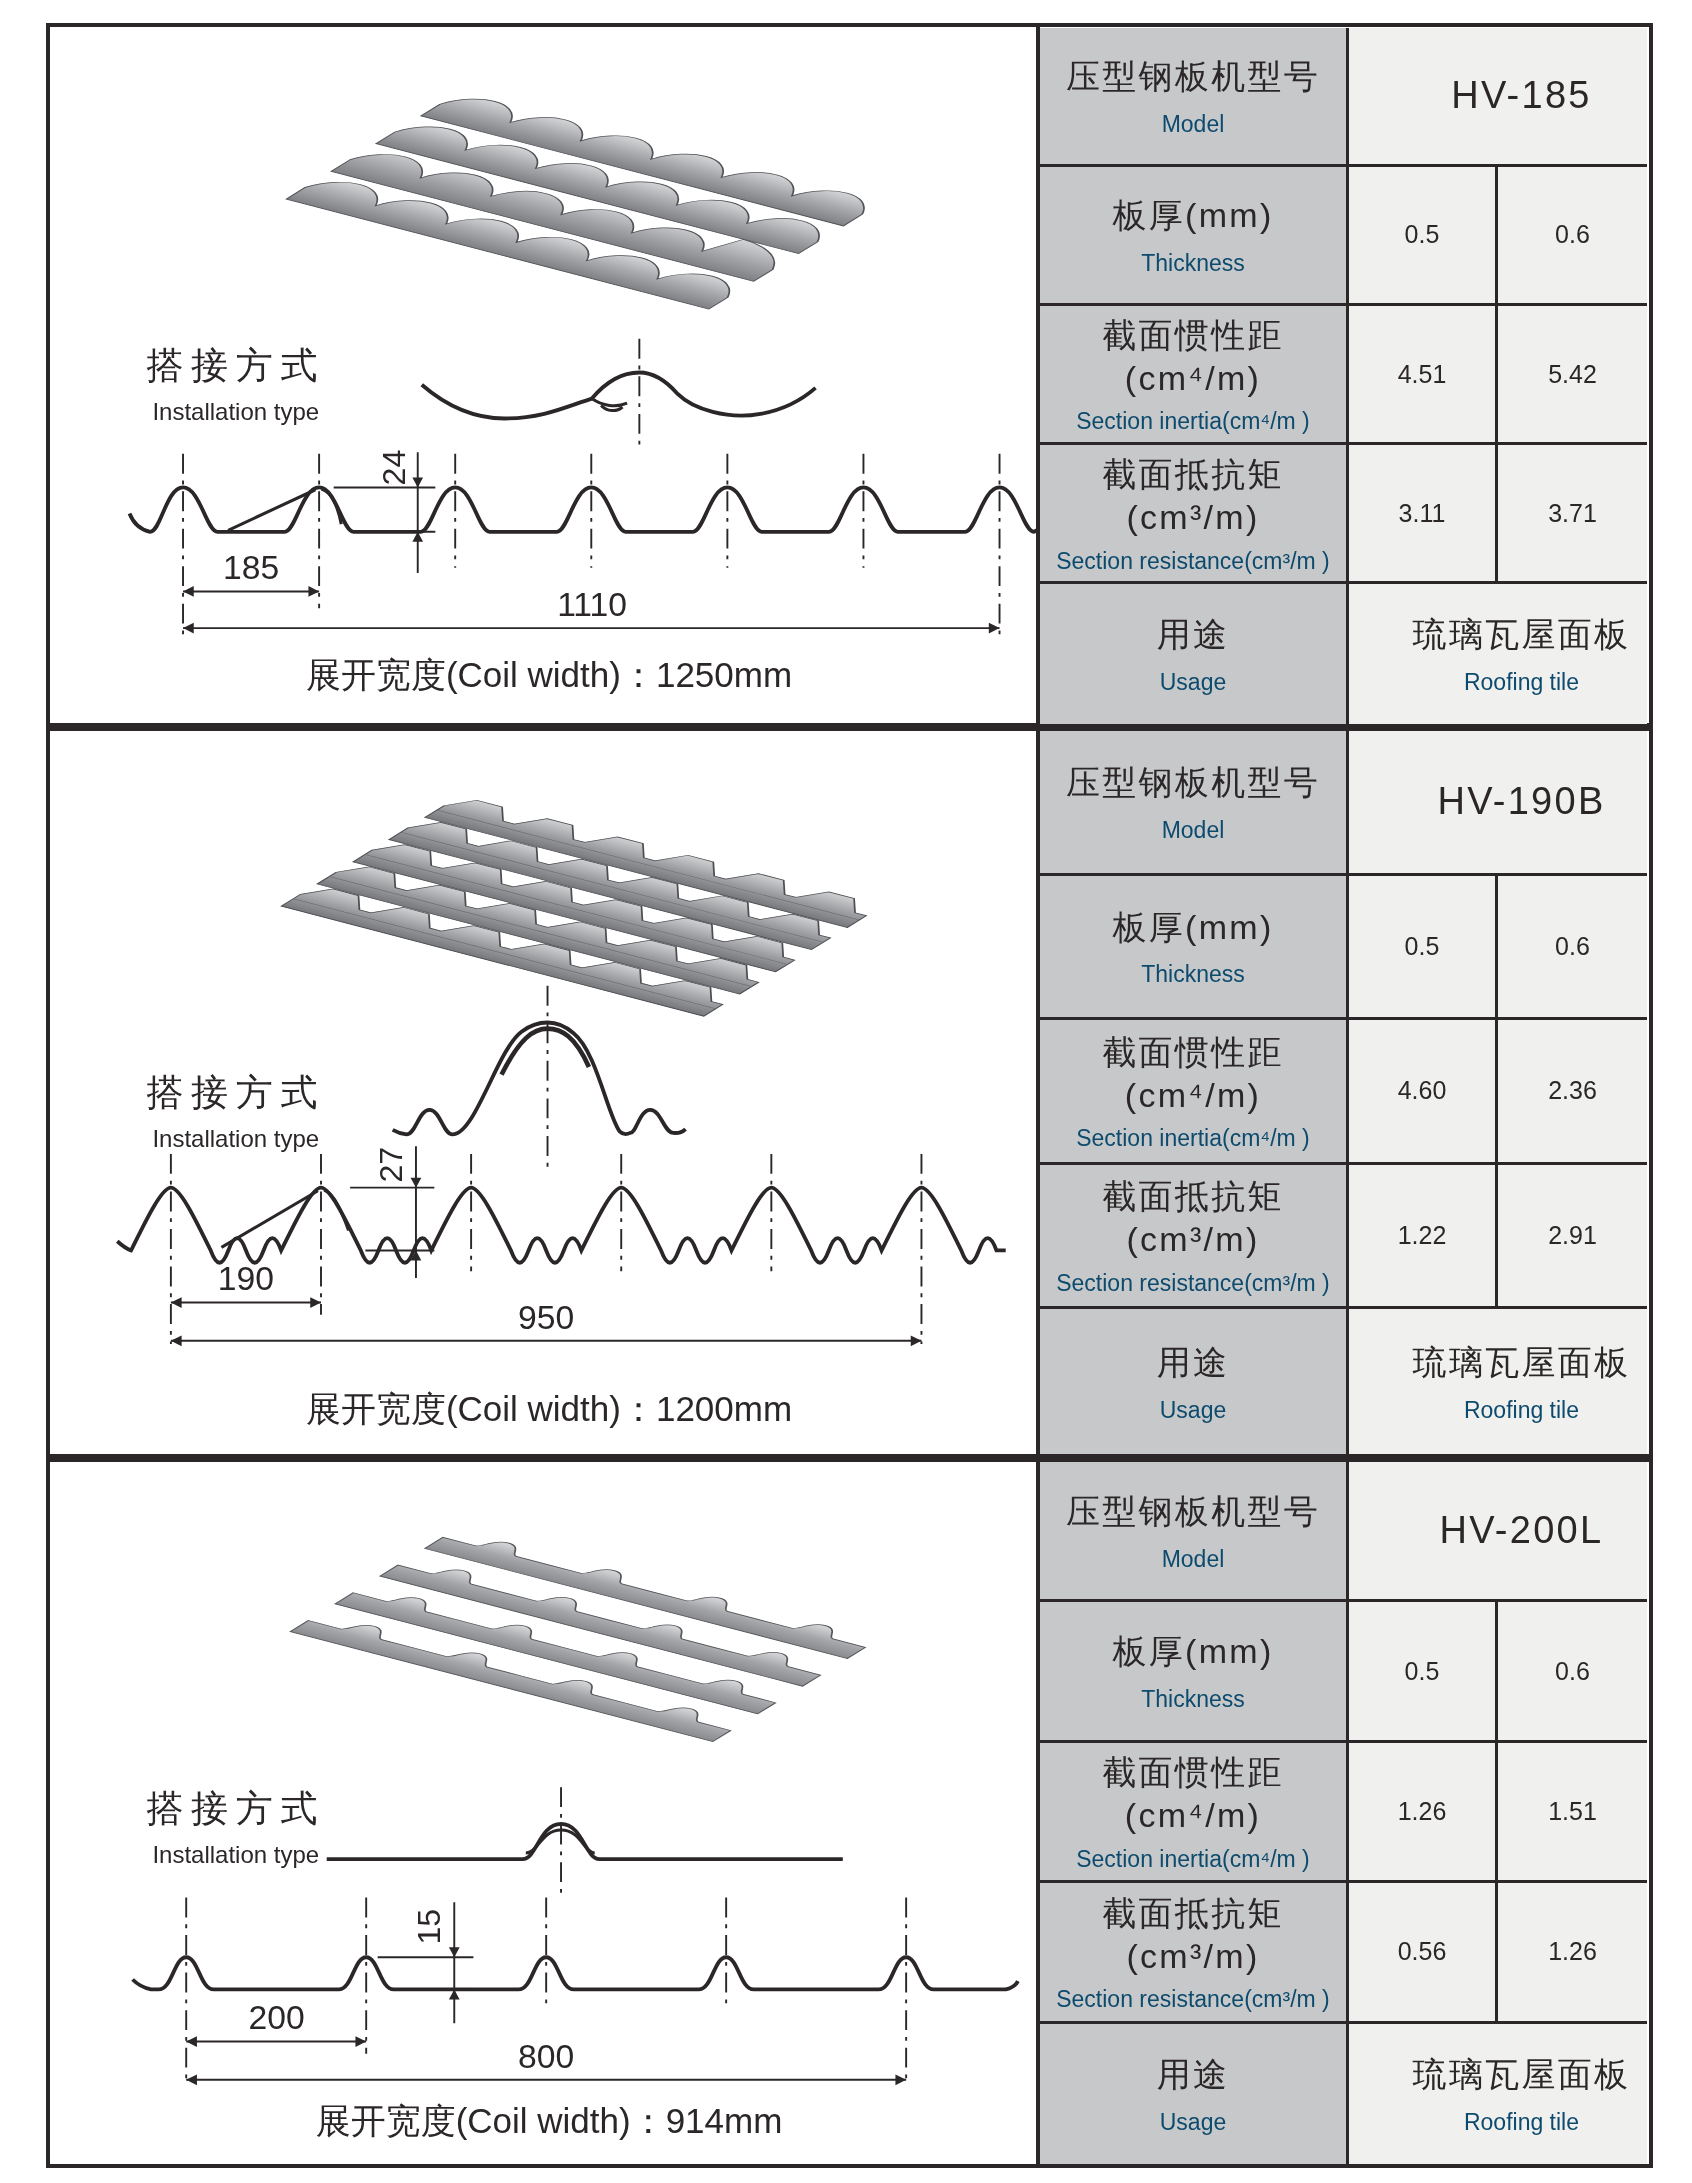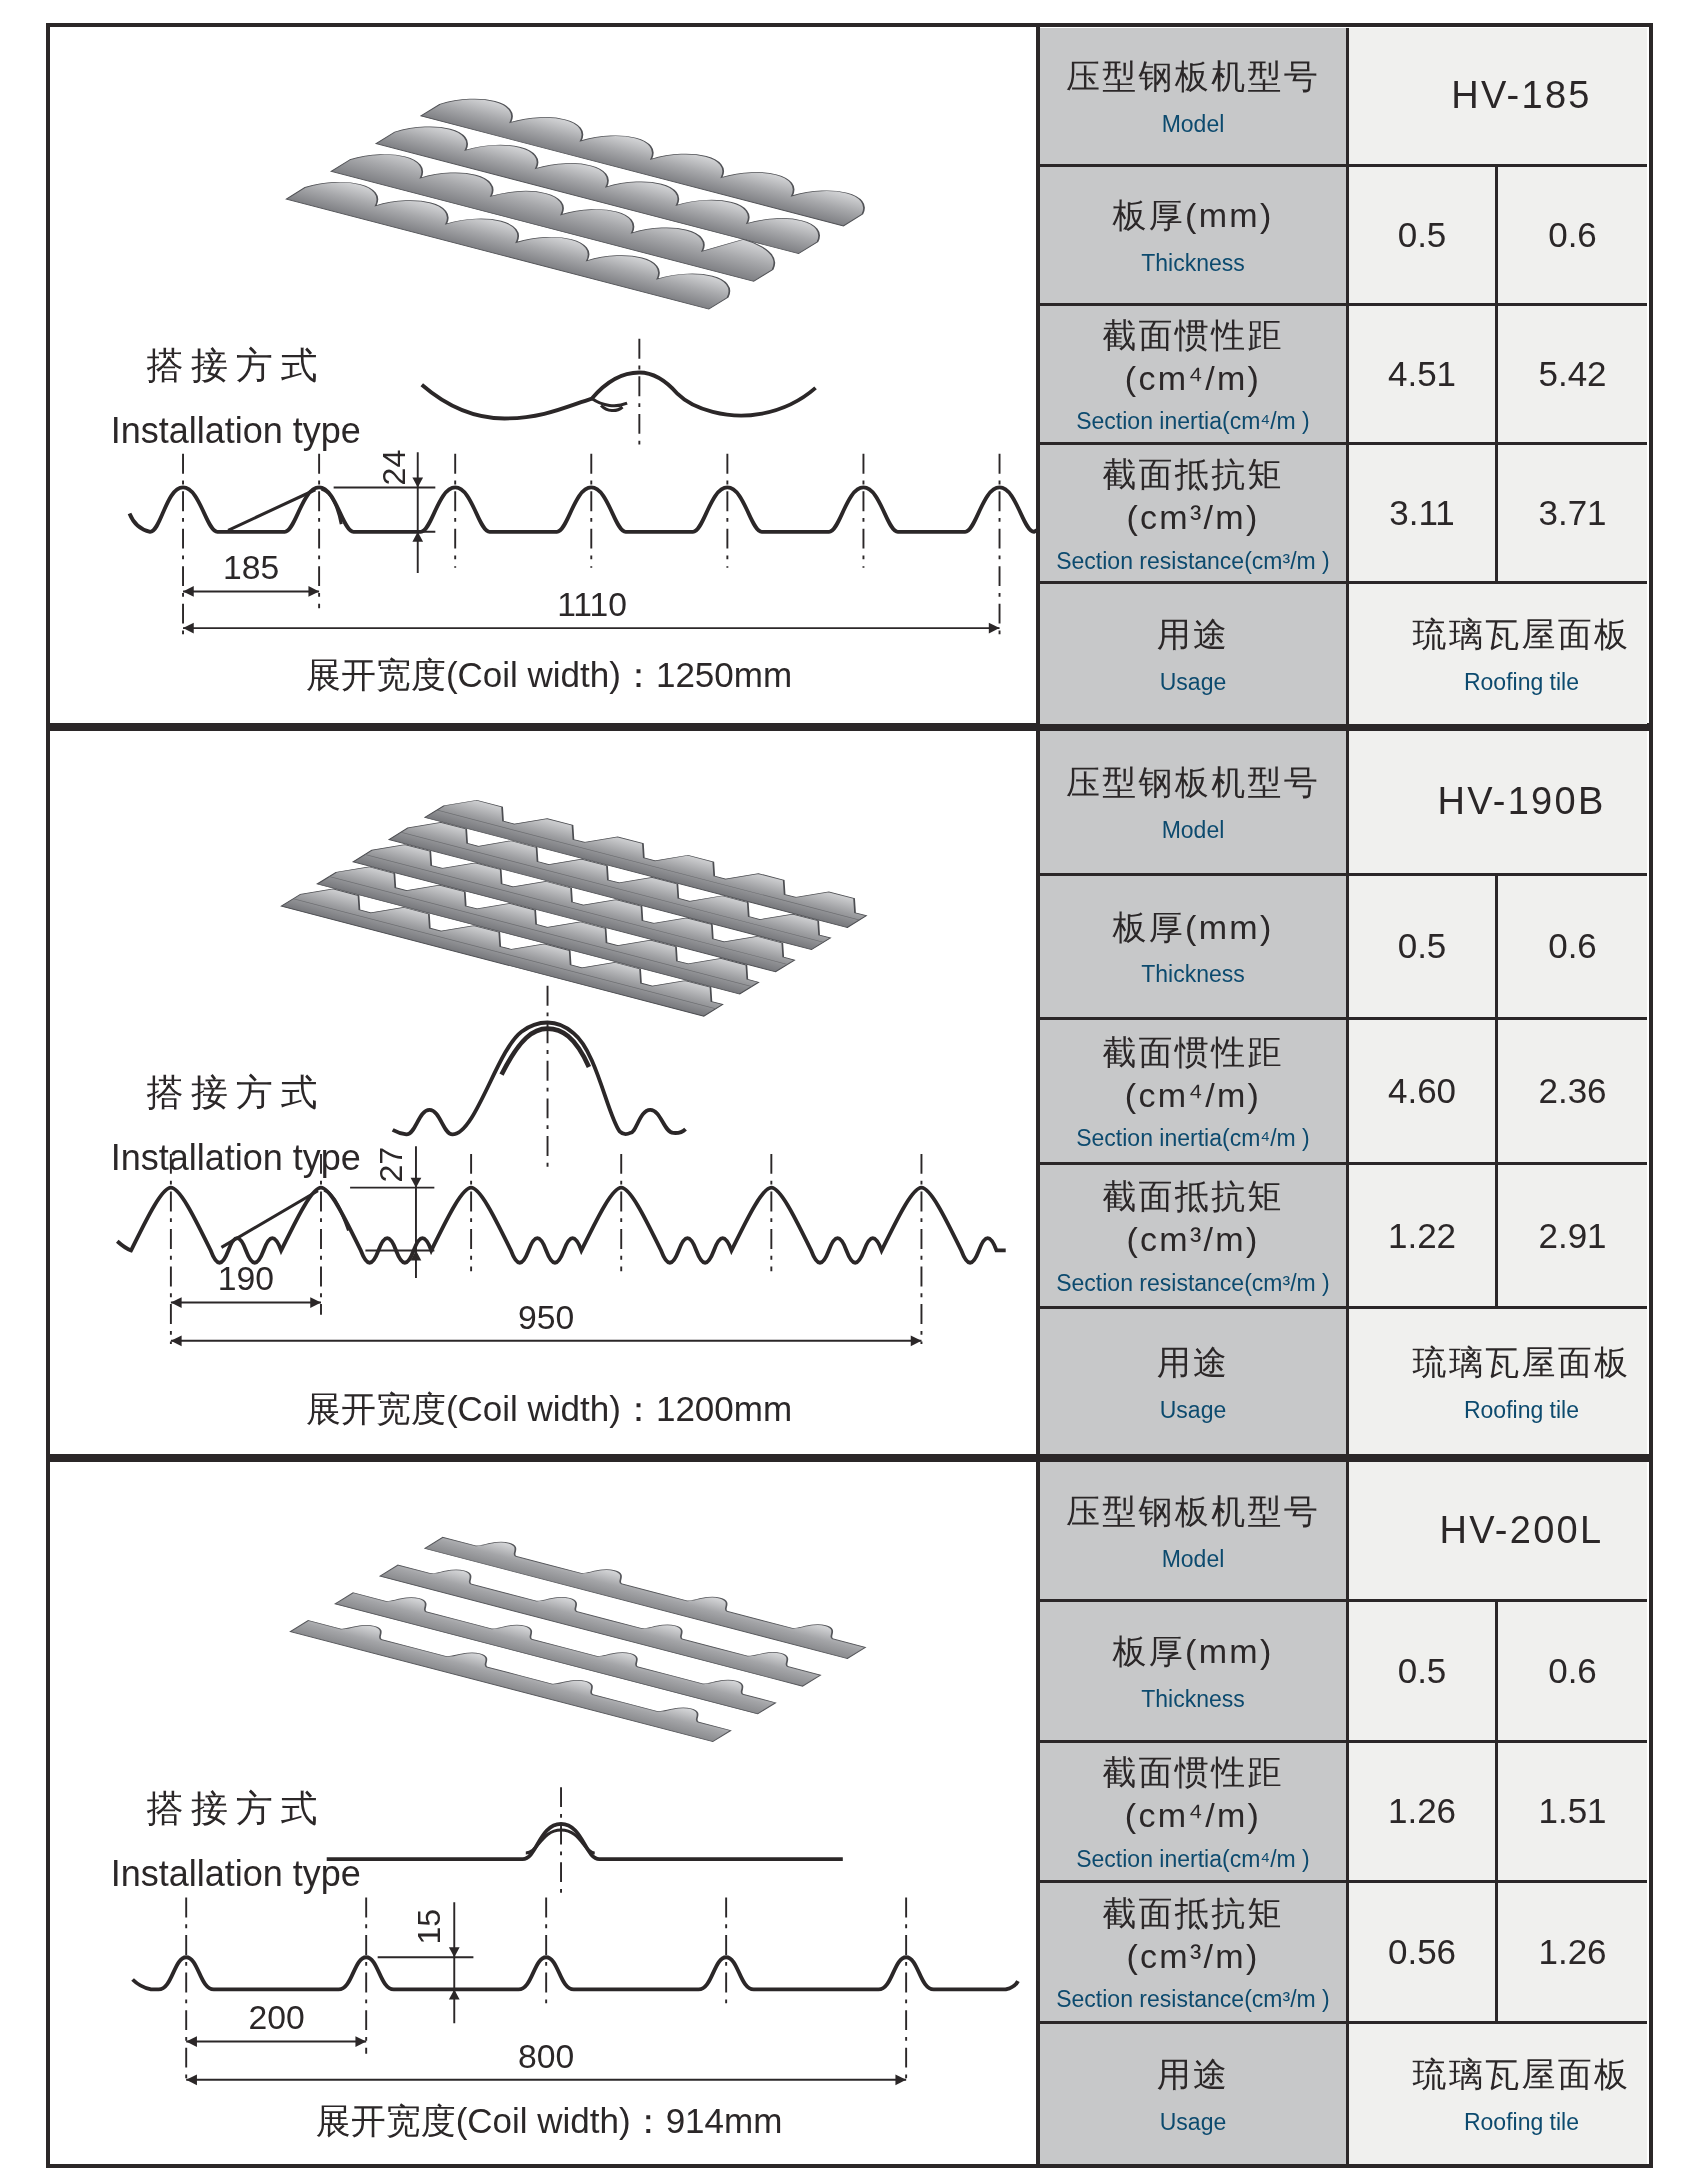--- a/index.html
+++ b/index.html
@@ -15,25 +15,25 @@
        grid-template-columns:309px 149px 149px;grid-template-rows:repeat(5,1fr);}
   .cell{display:flex;flex-direction:column;align-items:center;justify-content:center;
         box-sizing:border-box;text-align:center;}
   .lc{background:#c7c8c9;}
   .vc{background:#f0f0ee;}
   .br{border-right:3.1px solid #2b2728;}
   .bb{border-bottom:3.1px solid #2b2728;}
   .span2{grid-column:span 2;padding-left:47px;}
   .zh{font-size:34px;letter-spacing:2.3px;}
   .en{font-size:23px;margin-top:10.7px;color:#0c4a6e;}
-  .val{font-size:35px;}
+  .val{font-size:25px;}
   .big{font-size:38px;letter-spacing:2.3px;}
   .install-label{position:absolute;left:15.3px;top:313px;width:329px;text-align:center;}
   .install-label .zh2{font-size:37px;letter-spacing:7.7px;}
-  .install-label .en2{font-size:36px;margin-top:19px;}
+  .install-label .en2{font-size:24px;margin-top:7px;}
   .coil{position:absolute;left:0;top:624px;width:100%;text-align:center;font-size:35px;}
   svg text{font-family:"Liberation Sans",sans-serif;fill:#2b2728;}
   .ln{stroke:#2b2728;fill:none;}
 </style>
 </head>
 <body>
 
 <div class="page">
   <div class="frame"></div>
   <div class="vdiv"></div>

